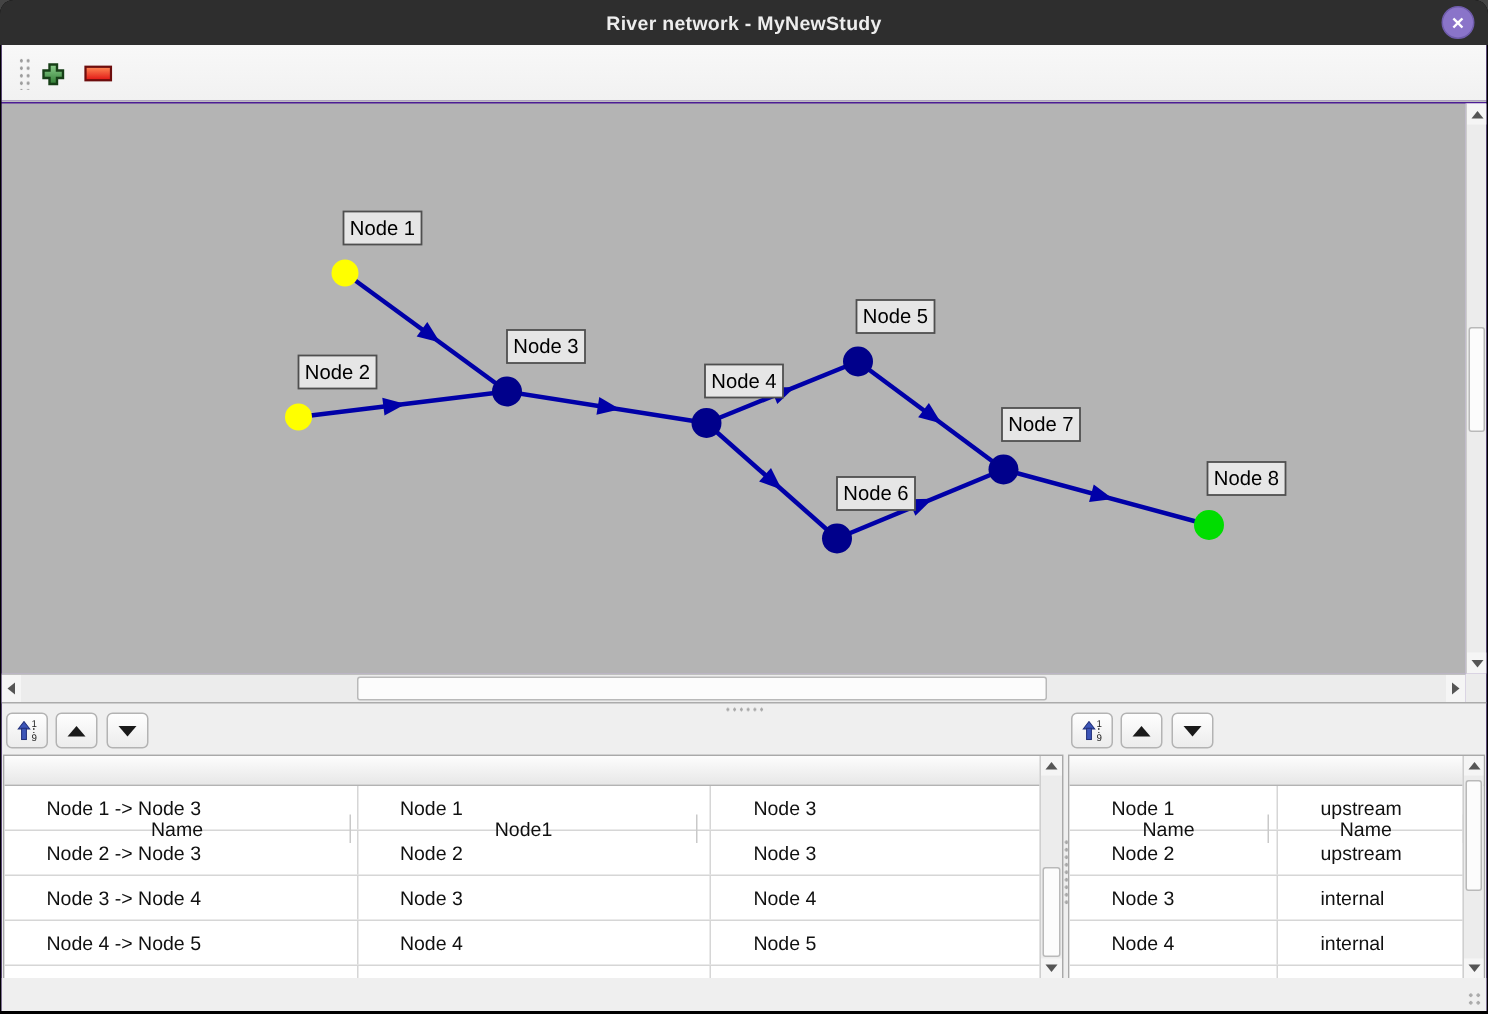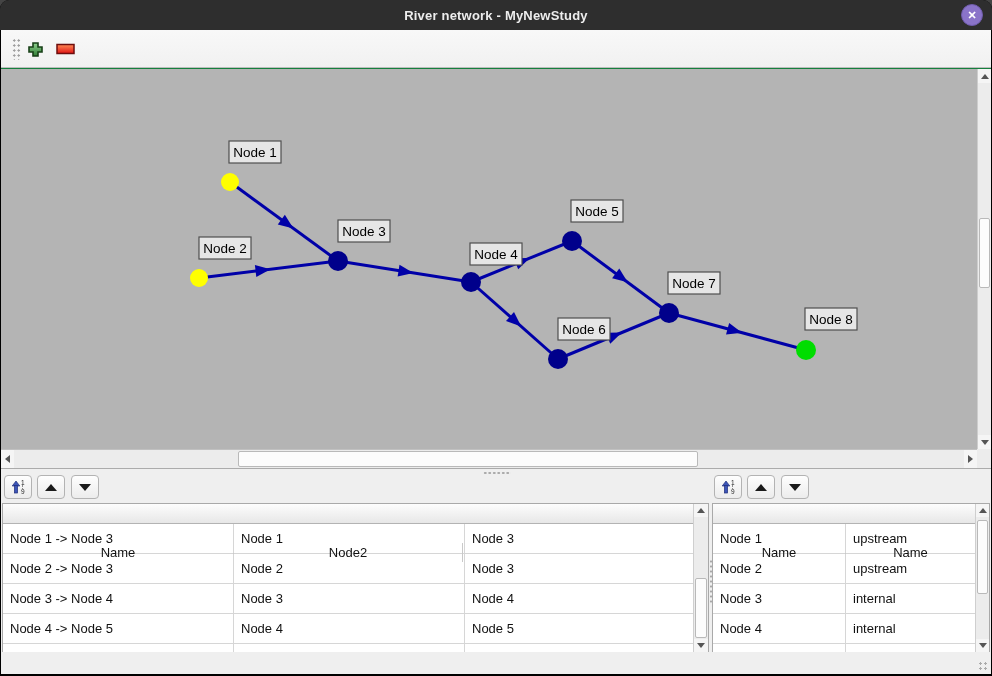--- a/index.html
+++ b/index.html
@@ -7,21 +7,21 @@
   .window{position:relative;width:992px;height:676px;font-family:"Liberation Sans",sans-serif;
     background:#000;border-radius:9px 9px 0 0;overflow:hidden;text-decoration:underline;}
   
   .titlebar{position:absolute;top:0;left:0;right:0;height:30px;background:#2e2e2e;
     border-radius:8px 8px 0 0;display:flex;align-items:center;justify-content:center;}
   .title{color:#ededed;font-size:13px;font-weight:bold;letter-spacing:.2px;}
   .close-btn{position:absolute;right:9px;top:4px;width:22px;height:22px;border-radius:50%;
     background:#8a74c9;border:1px solid #6f5cab;color:#fff;display:flex;align-items:center;
     justify-content:center;font-size:11px;font-weight:bold;cursor:pointer;}
   
-  .body{position:absolute;top:30px;left:1px;right:1px;bottom:2px;background:#15803d;overflow:hidden;}
+  .body{position:absolute;top:30px;left:1px;right:1px;bottom:2px;background:#4c1d95;overflow:hidden;}
   
   .toolbar{position:absolute;top:0;left:0;right:0;height:38px;
     background:linear-gradient(#f8f8f8,#f1f1f1);border-bottom:1px solid #bdbdbd;}
   .grip-v{position:absolute;left:11px;top:8px;width:9px;height:22px;
     background:radial-gradient(circle,#9d9d9d 1px,transparent 1.2px);background-size:4.5px 5px;}
   .tool-btn{position:absolute;top:7px;width:24px;height:24px;border:none;background:transparent;
     display:flex;align-items:center;justify-content:center;cursor:pointer;padding:0;}
   
   .canvas{position:absolute;top:39px;left:0;width:976px;height:380px;background:#b4b4b4;cursor:default;}
   
@@ -45,21 +45,21 @@
   .mini-tri-down{border-left:6px solid transparent;border-right:6px solid transparent;border-top:7px solid #1a1a1a;}
   
   .table{position:absolute;top:34px;height:150px;background:#fff;border:1px solid #a9a9a9;overflow:hidden;}
   .t-left{left:1px;width:707px;}
   .t-right{left:711px;width:278px;}
   .thead{display:flex;height:20px;background:linear-gradient(#fdfdfd,#e7e7e7);border-bottom:1px solid #b3b3b3;}
   .th{font-size:13px;color:#111;display:flex;align-items:center;justify-content:center;
     border-right:1px solid #c9c9c9;height:100%;cursor:pointer;margin-top:39px;}
   .trow{display:flex;height:30px;border-bottom:1px solid #d6d6d6;background:#fff;cursor:pointer;}
   .td{font-size:13px;color:#111;display:flex;align-items:center;padding-left:7px;
-    border-right:1px solid #d6d6d6;height:100%;white-space:nowrap;overflow:hidden;}
+    border-right:1px solid #d6d6d6;height:100%;white-space:nowrap;overflow:hidden;margin-left:21px;}
   .tscroll{position:absolute;top:0;right:0;bottom:0;width:15px;background:#ececec;border-left:1px solid #cfcfcf;}
   .vgrip{position:absolute;left:708px;top:90px;width:4px;height:44px;
     background:radial-gradient(circle,#a8a8a8 1px,transparent 1.2px);background-size:4px 5px;cursor:col-resize;}
   
   .statusbar{position:absolute;left:0;right:0;bottom:0;height:22px;background:#efefef;}
   .resize-grip{position:absolute;right:3px;bottom:3px;width:10px;height:10px;
     background:radial-gradient(circle,#aaa 1px,transparent 1.2px);background-size:5px 5px;cursor:nwse-resize;}
   svg text{font-family:"Liberation Sans",sans-serif;}
 </style>
 </head>
@@ -215,21 +215,21 @@
       <button class="mini-btn" style="left:746px">
           <i class="tri mini-tri-up"></i>
         </button>
       <button class="mini-btn" style="left:780px">
           <i class="tri mini-tri-down"></i>
         </button>
 
       <div class="table t-left" id="reach-table">
         <div class="thead">
             <div class="th" style="width: 231px;">Name</div>
-            <div class="th" style="width: 229px;">Node2</div>
+            <div class="th" style="width: 231px;">Node1</div>
           </div>
         <div>
             <div class="trow">
               <div class="td" style="width: 231px;">Node 1 -&gt; Node 3</div>
               <div class="td" style="width: 231px;">Node 1</div>
               <div class="td" style="width: 229px;">Node 3</div>
             </div>
             <div class="trow">
               <div class="td" style="width: 231px;">Node 2 -&gt; Node 3</div>
               <div class="td" style="width: 231px;">Node 2</div>

